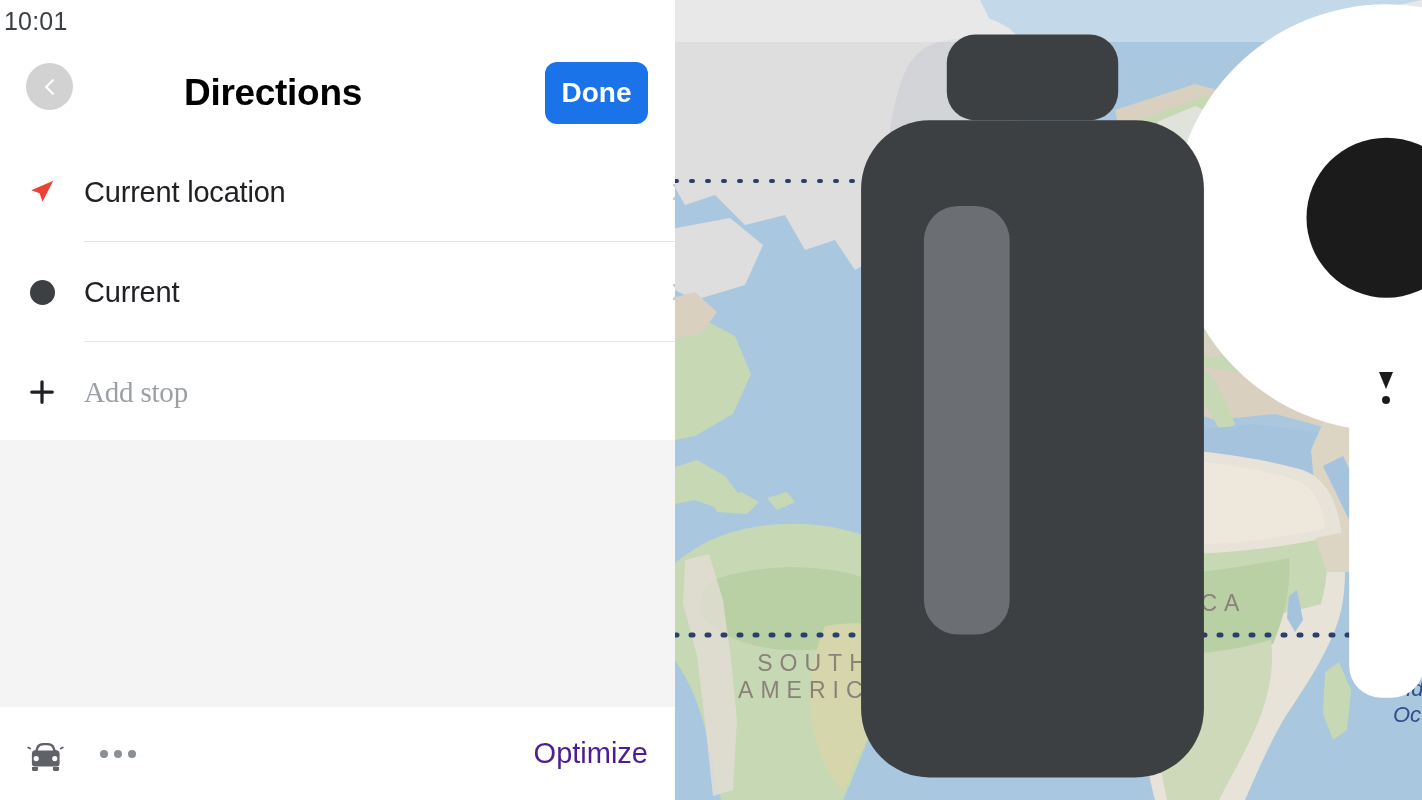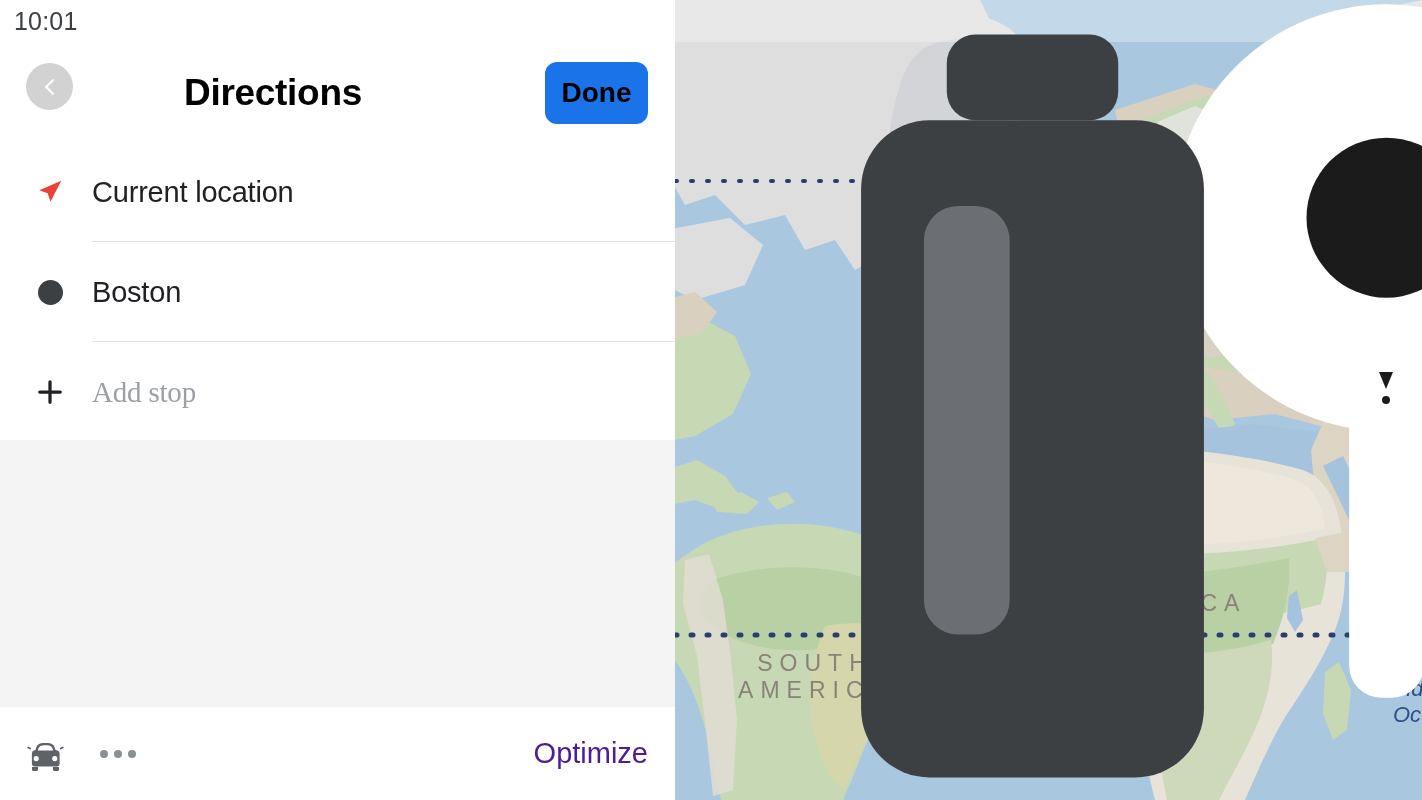--- a/index.html
+++ b/index.html
@@ -22,21 +22,21 @@
     position: absolute; left: 0; top: 0;
     width: 675px; height: 440px;
     background: #ffffff;
   }
   #status-bar {
     position: absolute; left: 0; top: 0;
     width: 675px; height: 42px;
     display: flex; align-items: center;
   }
   #clock {
-    margin-left: 14px;
+    margin-left: 4px;
     font-size: 25px; color: #3c4043;
     letter-spacing: .2px;
   }
 
   
   #header {
     position: absolute; left: 0; top: 58px;
     width: 675px; height: 70px;
   }
   #back-button {
@@ -52,27 +52,27 @@
     width: 546px; line-height: 70px;
     text-align: center;
     font-size: 37px; font-weight: 700; color: #000000;
     letter-spacing: -.3px;
   }
   #done-button {
     position: absolute; right: 27px; top: 4px;
     width: 103px; height: 62px;
     border: none; border-radius: 12px;
     background: #1a73e8;
-    color: #000000; font-size: 28px; font-weight: 700;
+    color: #ffffff; font-size: 28px; font-weight: 700;
     font-family: "Liberation Sans", sans-serif;
     cursor: pointer;
   }
 
   
-  #stops { position: absolute; left: 8px; top: 142px; width: 796px; }
+  #stops { position: absolute; left: 0; top: 142px; width: 796px; }
   .stop-row {
     position: relative;
     height: 100px;
     display: flex; align-items: center;
   }
   .stop-icon {
     width: 84px; flex: 0 0 84px;
     display: flex; align-items: center; justify-content: center;
   }
   .stop-label {
@@ -238,21 +238,21 @@
               <rect x="1" y="11" width="26" height="3.2" rx="1.6" fill="#d3d6d8"></rect>
             </svg>
           </div>
           <div class="row-divider"></div>
         </div>
 
         <div class="stop-row">
           <div class="stop-icon">
             <span class="dot-origin"></span>
           </div>
-          <div class="stop-label">Boston</div>
+          <div class="stop-label">Current</div>
           <div class="clear-icon">
             <svg width="26" height="26" viewBox="0 0 24 24" aria-hidden="true">
               <path d="M5.5 5.5 L18.5 18.5 M18.5 5.5 L5.5 18.5" stroke="#c4c7c9" stroke-width="2" stroke-linecap="round"></path>
             </svg>
           </div>
           <div class="drag-handle">
             <svg width="28" height="18" viewBox="0 0 28 18" aria-hidden="true">
               <rect x="1" y="3" width="26" height="3.2" rx="1.6" fill="#d3d6d8"></rect>
               <rect x="1" y="11" width="26" height="3.2" rx="1.6" fill="#d3d6d8"></rect>
             </svg>

